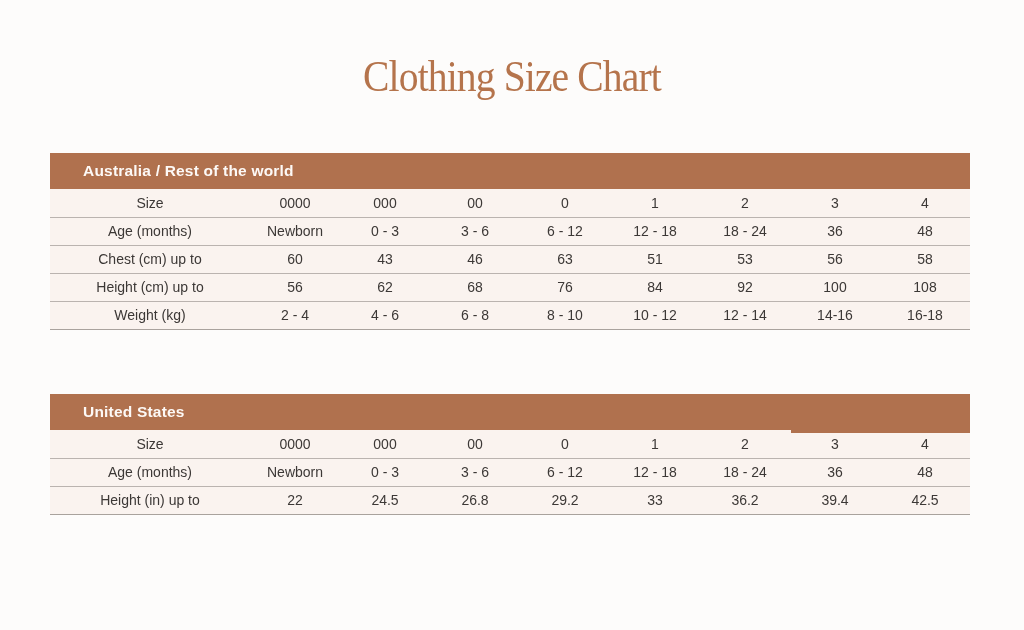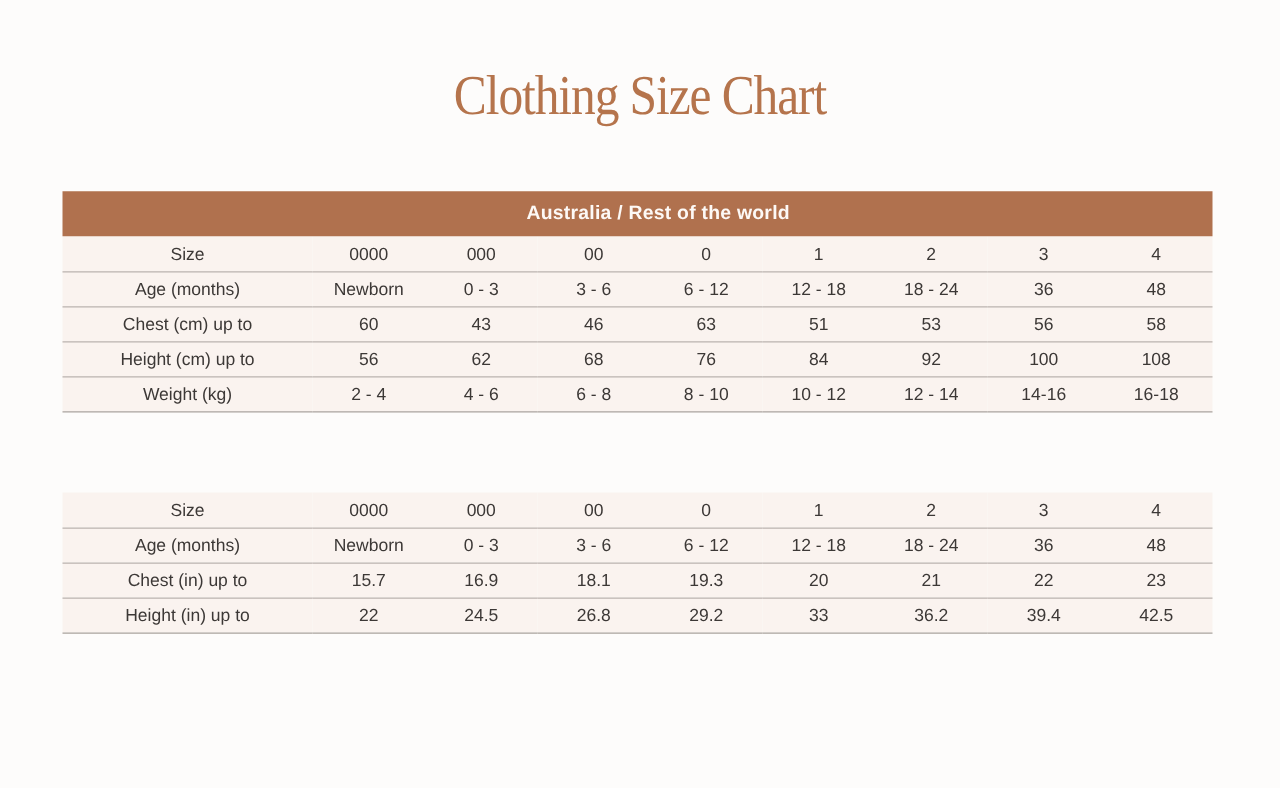--- a/index.html
+++ b/index.html
@@ -45,21 +45,20 @@
   .bar {
     position: relative;
     height: 36px;
     background: var(--accent);
     color: var(--header-text);
     font-weight: bold;
     font-size: 15.5px;
     line-height: 36px;
     padding-left: 33px;
     letter-spacing: 0.2px;
-    text-align: center;
   }
   .bar-step {
     position: absolute;
     left: 741px;
     top: 36px;
     width: 179px;
     height: 3px;
     background: var(--accent);
   }
   table.size-table {
@@ -158,20 +157,24 @@
             <td>10 - 12</td>
             <td>12 - 14</td>
             <td>14-16</td>
             <td>16-18</td>
           </tr>
         </tbody>
     </table>
   </section>
 
   <section class="tbl tbl-2">
+    <div class="bar">
+      <span>United States</span>
+      <div class="bar-step"></div>
+    </div>
     <table class="size-table">
       <colgroup>
         <col class="c-label">
         <col class="c-val">
           <col class="c-val">
           <col class="c-val">
           <col class="c-val">
         <col class="c-val">
           <col class="c-val">
           <col class="c-val">
@@ -194,31 +197,20 @@
             <td>Newborn</td>
             <td>0 - 3</td>
             <td>3 - 6</td>
             <td>6 - 12</td>
             <td>12 - 18</td>
             <td>18 - 24</td>
             <td>36</td>
             <td>48</td>
           </tr>
           <tr>
-            <td>Chest (in) up to</td>
-            <td>15.7</td>
-            <td>16.9</td>
-            <td>18.1</td>
-            <td>19.3</td>
-            <td>20</td>
-            <td>21</td>
-            <td>22</td>
-            <td>23</td>
-          </tr>
-          <tr>
             <td>Height (in) up to</td>
             <td>22</td>
             <td>24.5</td>
             <td>26.8</td>
             <td>29.2</td>
             <td>33</td>
             <td>36.2</td>
             <td>39.4</td>
             <td>42.5</td>
           </tr>

